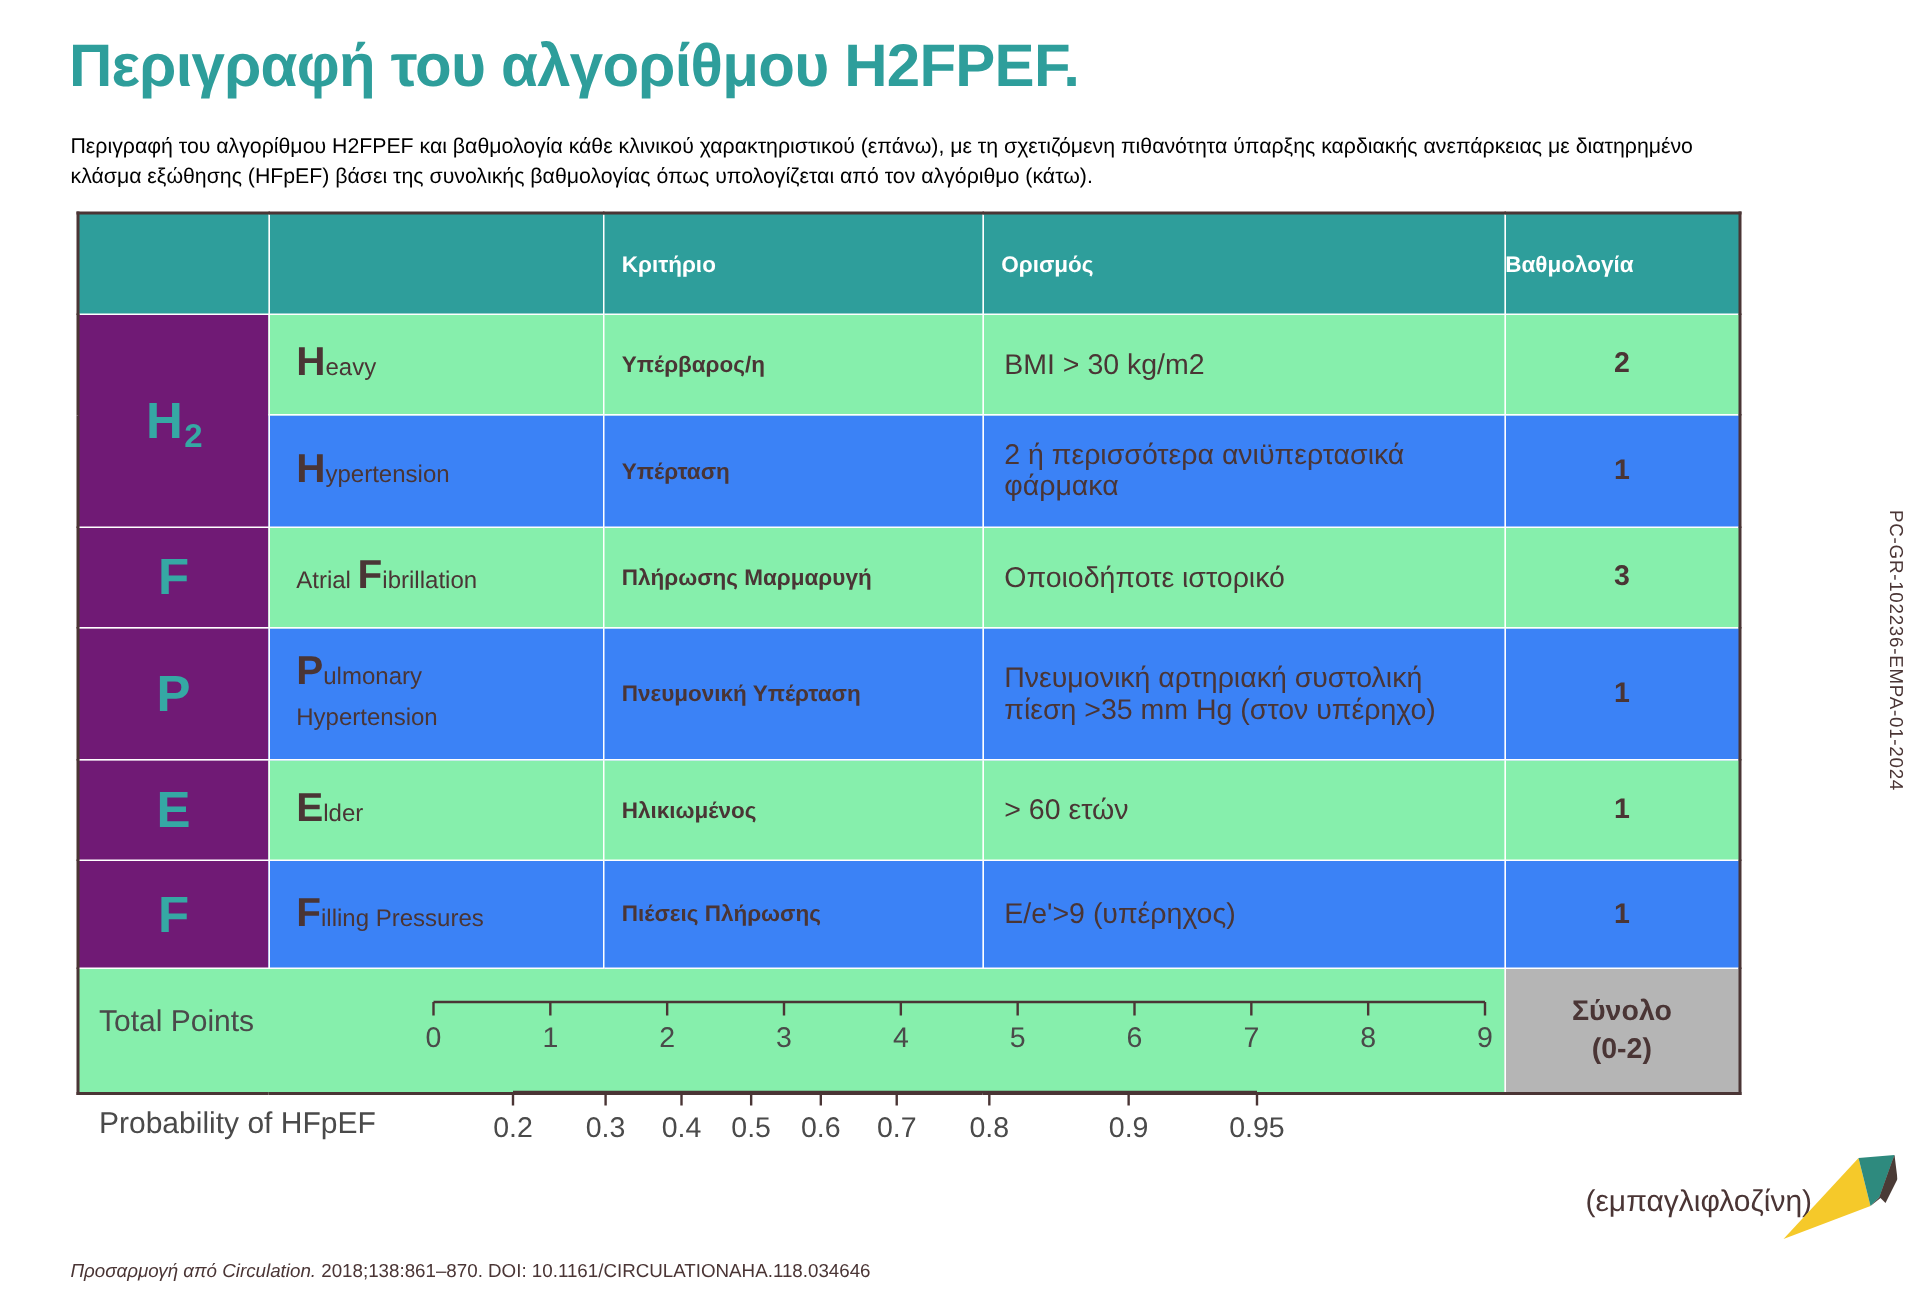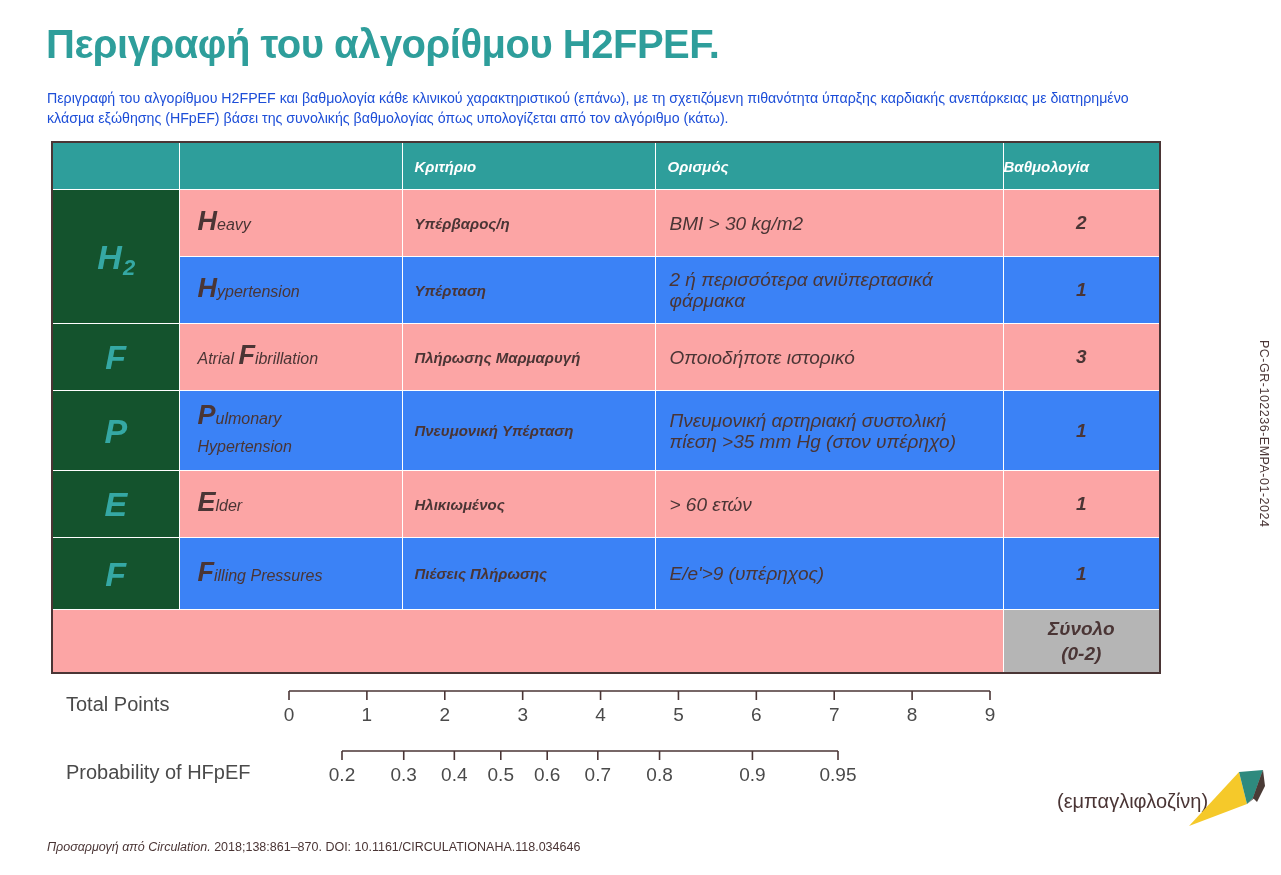--- a/index.html
+++ b/index.html
@@ -27,63 +27,62 @@
     letter-spacing: -0.5px;
     white-space: nowrap;
   }
   #page-subtitle {
     position: absolute;
     left: 47px;
     top: 88px;
     width: 1120px;
     font-size: 14.2px;
     line-height: 20px;
-    color: #1d4ed8;
+    color: #000000;
   }
 
   
   #algo-table {
     position: absolute;
     left: 51px;
     top: 141px;
     width: 1108px;
     border-collapse: collapse;
     border: 2px solid #4a3535;
     table-layout: fixed;
   }
   #algo-table td, #algo-table th {
-    padding: 6px;
+    padding: 16px;
     vertical-align: middle;
     border: 1px solid #ffffff;
-    font-style: italic;
   }
   .col-letter  { width: 127px; }
   .col-name    { width: 223px; }
   .col-crit    { width: 253px; }
   .col-def     { width: 348px; }
   .col-score   { width: 157px; }
 
   thead th {
     background: #2e9e9b;
     color: #ffffff;
     height: 34px;
     font-size: 15px;
     font-weight: bold;
     text-align: left;
     padding-left: 12px !important;
   }
   thead th.blank { padding-left: 0 !important; }
   thead th.score-head { text-align: left; padding-left: 0 !important; }
 
   tbody tr { height: 67px; }
-  .bg-dark  { background: #fca5a5; }
+  .bg-dark  { background: #86efac; }
   .bg-light { background: #3b82f6; }
 
   .cell-letter {
-    background: #14532d;
+    background: #701a75;
     text-align: center;
     color: #35a8a4;
     font-size: 34px;
     font-weight: bold;
     line-height: 1;
   }
   .cell-letter sub {
     font-size: 22px;
     vertical-align: baseline;
     position: relative;
@@ -128,21 +127,21 @@
   .cell-total {
     text-align: center;
     font-size: 19px;
     font-weight: bold;
     color: #4a3535;
     line-height: 25px;
     background: #b5b5b5;
   }
 
   
-  #nomogram { position: absolute; left: 0; top: 683px; width: 1281px; height: 130px; }
+  #nomogram { position: absolute; left: 0; top: 660px; width: 1281px; height: 130px; }
   .scale-label {
     position: absolute;
     font-size: 20px;
     color: #4a4a4a;
     white-space: nowrap;
   }
   #total-points-label { left: 66px; top: 10px; }
   #probability-label  { left: 66px; top: 78px; }
   .axis-svg { position: absolute; left: 0; top: 0; }
   .tick-text {

